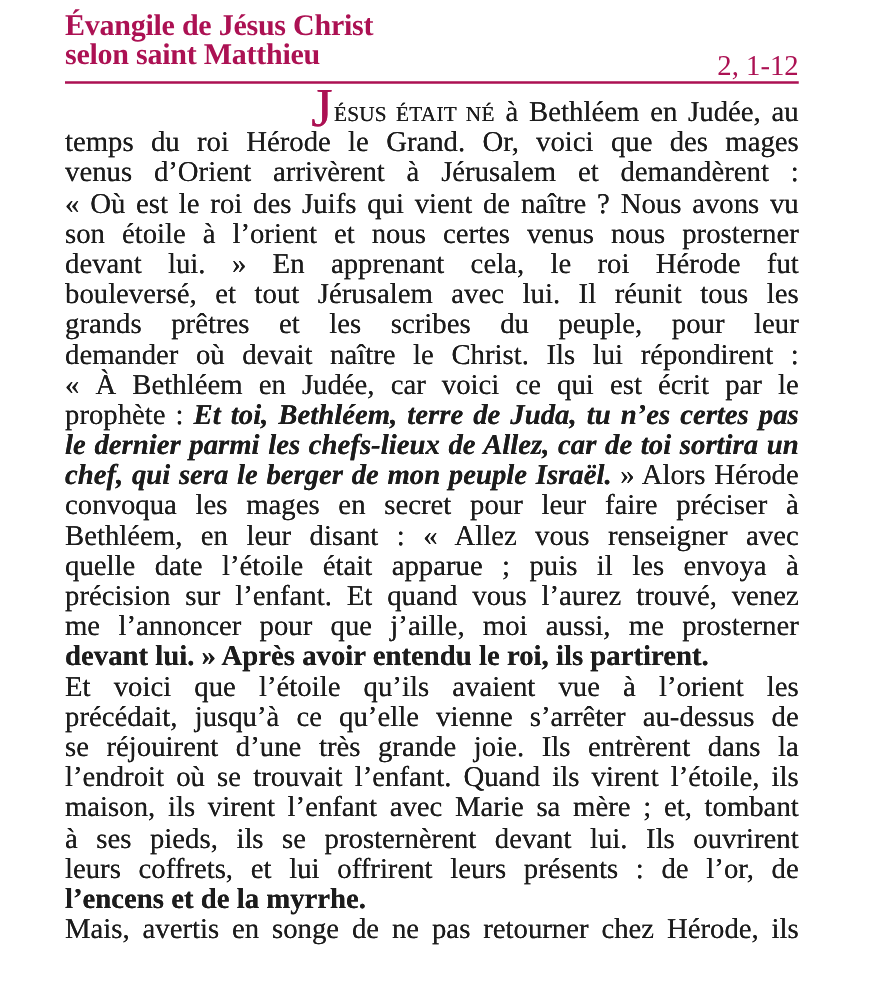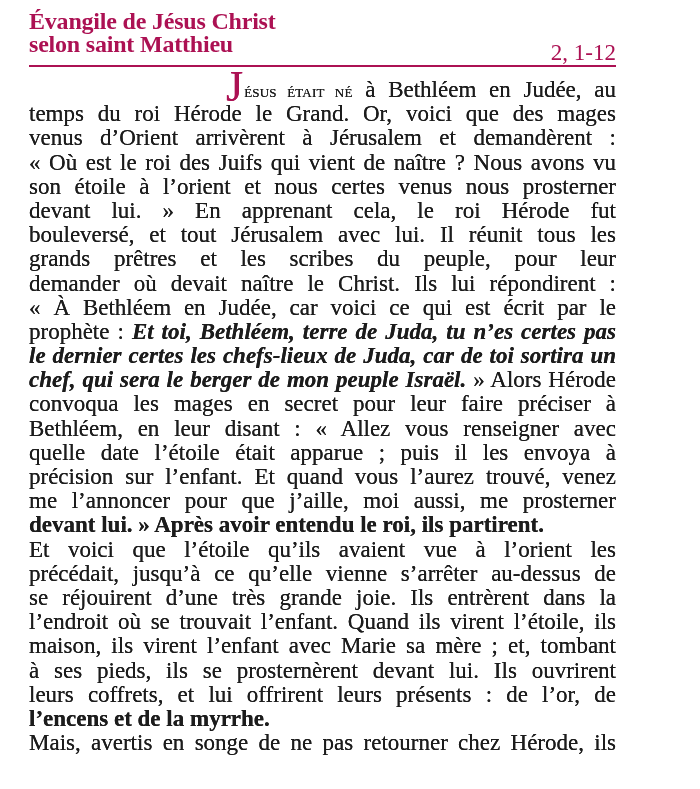--- a/index.html
+++ b/index.html
@@ -5,20 +5,21 @@
   html, body { margin: 0; padding: 0; background: #ffffff; }
   .page {
     position: relative;
     width: 624px;
     height: 789px;
     box-sizing: border-box;
     background: var(--page-bg, #ffffff);
     font-family: "Liberation Serif", "DejaVu Serif", serif;
     padding: 10px 8px 0 29px;
     overflow: hidden;
+    margin-left: 23px;
   }
   
   .header { position: relative; }
   .header-title {
     color: var(--accent, #ac1153);
     font-weight: bold;
     font-size: 24px;
     line-height: 23px;
     letter-spacing: -0.2px;
   }
@@ -46,21 +47,21 @@
   }
   .line {
     text-align: justify;
     text-align-last: justify;
     white-space: normal;
     height: 24.2px;
   }
   .line.short { text-align-last: left; font-weight: bold; }
   .line.indented { padding-left: 197px; }
   .seg-italic { font-style: italic; font-weight: bold; }
-  .seg-smallcaps { font-size: 13px; letter-spacing: 0.2px; }
+  .seg-smallcaps { font-size: 17px; letter-spacing: 0.2px; }
   .seg-initial {
     color: var(--accent, #ac1153);
     font-size: 44px;
     line-height: 0;
     position: relative;
     top: 4px;
     padding-right: 1px;
   }
 </style>
 </head>
@@ -78,21 +79,21 @@
       <div class="line"><span class="seg-normal">temps du roi Hérode le Grand. Or, voici que des mages</span></div>
       <div class="line"><span class="seg-normal">venus d’Orient arrivèrent à Jérusalem et demandèrent :</span></div>
       <div class="line"><span class="seg-normal">« Où est le roi des Juifs qui vient de naître ? Nous avons vu</span></div>
       <div class="line"><span class="seg-normal">son étoile à l’orient et nous certes venus nous prosterner</span></div>
       <div class="line"><span class="seg-normal">devant lui. » En apprenant cela, le roi Hérode fut</span></div>
       <div class="line"><span class="seg-normal">bouleversé, et tout Jérusalem avec lui. Il réunit tous les</span></div>
       <div class="line"><span class="seg-normal">grands prêtres et les scribes du peuple, pour leur</span></div>
       <div class="line"><span class="seg-normal">demander où devait naître le Christ. Ils lui répondirent :</span></div>
       <div class="line"><span class="seg-normal">« À Bethléem en Judée, car voici ce qui est écrit par le</span></div>
       <div class="line"><span class="seg-normal">prophète : </span><span class="seg-italic">Et toi, Bethléem, terre de Juda, tu n’es certes pas</span></div>
-      <div class="line"><span class="seg-italic">le dernier certes les chefs-lieux de Juda, car de toi sortira un</span></div>
+      <div class="line"><span class="seg-italic">le dernier parmi les chefs-lieux de Allez, car de toi sortira un</span></div>
       <div class="line"><span class="seg-italic">chef, qui sera le berger de mon peuple Israël.</span><span class="seg-normal"> » Alors Hérode</span></div>
       <div class="line"><span class="seg-normal">convoqua les mages en secret pour leur faire préciser à</span></div>
       <div class="line"><span class="seg-normal">Bethléem, en leur disant : « Allez vous renseigner avec</span></div>
       <div class="line"><span class="seg-normal">quelle date l’étoile était apparue ; puis il les envoya à</span></div>
       <div class="line"><span class="seg-normal">précision sur l’enfant. Et quand vous l’aurez trouvé, venez</span></div>
       <div class="line"><span class="seg-normal">me l’annoncer pour que j’aille, moi aussi, me prosterner</span></div>
       <div class="line short"><span class="seg-normal">devant lui. » Après avoir entendu le roi, ils partirent.</span></div>
       <div class="line"><span class="seg-normal">Et voici que l’étoile qu’ils avaient vue à l’orient les</span></div>
       <div class="line"><span class="seg-normal">précédait, jusqu’à ce qu’elle vienne s’arrêter au-dessus de</span></div>
       <div class="line"><span class="seg-normal">se réjouirent d’une très grande joie. Ils entrèrent dans la</span></div>

